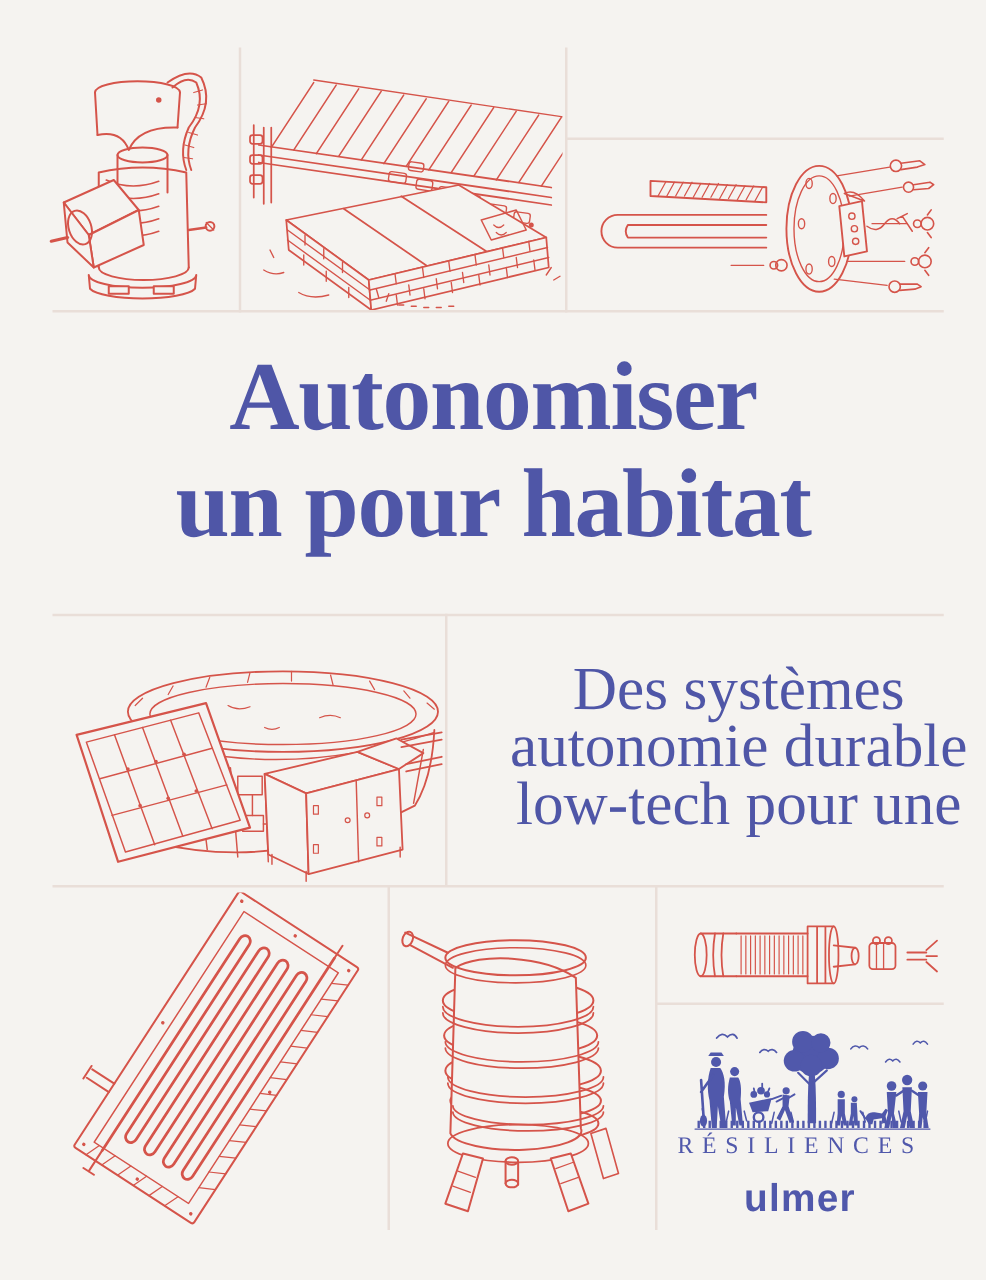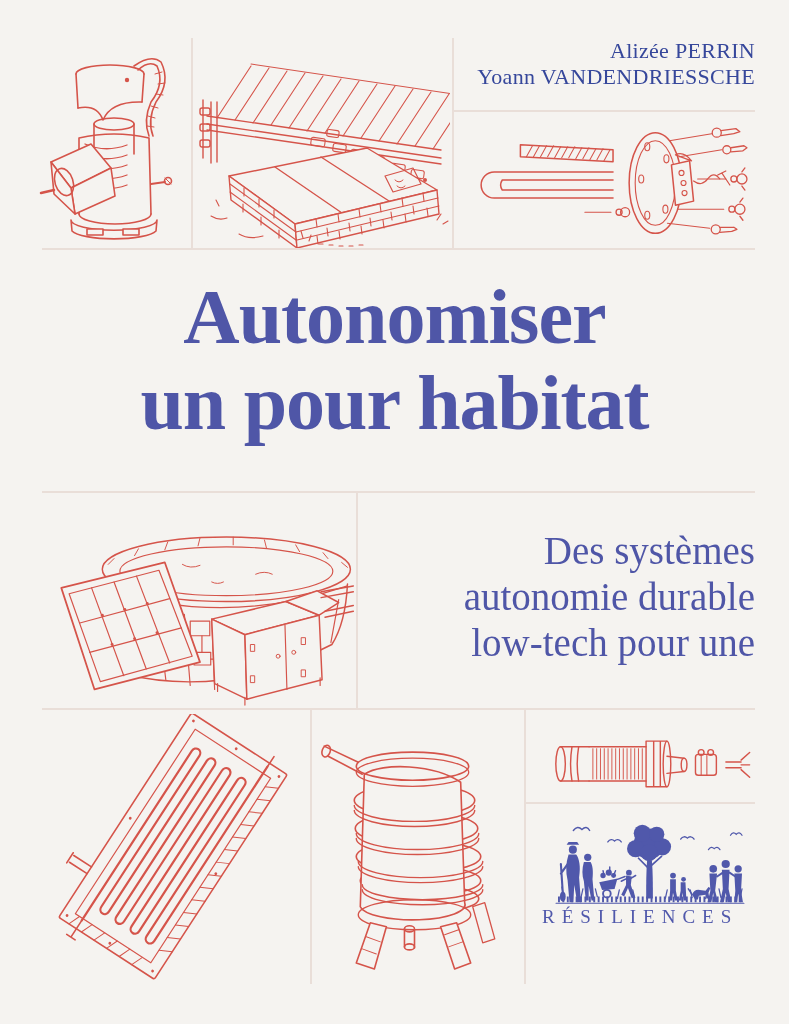--- a/index.html
+++ b/index.html
@@ -14,22 +14,22 @@
   body{width:789px;height:1024px;background:var(--background);font-family:"Liberation Serif",serif;}
   .cover{position:relative;width:789px;height:1024px;background:var(--background);overflow:hidden;}
   .div{position:absolute;background:var(--divider);}
   .ill{position:absolute;color:var(--ink-red);}
   .ill svg{display:block;width:100%;height:100%;}
   .ill path,.ill ellipse,.ill circle,.ill rect,.ill line{vector-effect:none;}
   .authors{position:absolute;top:38px;right:34px;text-align:right;color:var(--author-blue);
            font-size:22px;line-height:26px;letter-spacing:.3px;}
   .title-block{position:absolute;left:0;right:0;top:274px;text-align:center;color:var(--title-blue);
            font-size:78px;line-height:86px;font-weight:600;letter-spacing:-1px;}
-  .subtitle{position:absolute;left:357px;width:398px;top:528px;text-align:right;color:var(--title-blue);
-           font-size:39px;line-height:46px;font-weight:500;}
+  .subtitle{position:absolute;left:357px;width:398px;top:528px;text-align:center;color:var(--title-blue);
+           font-size:49px;line-height:46px;font-weight:500;padding-left:35px;}
   .collection-name{position:absolute;left:535px;width:240px;top:906px;text-align:left;color:var(--logo-blue);
            font-size:19px;letter-spacing:7px;padding-left:7px;box-sizing:border-box;font-weight:500;}
   .publisher{position:absolute;left:525px;width:230px;top:941px;text-align:center;color:var(--logo-blue);
            font-family:"Liberation Sans",sans-serif;font-weight:700;font-size:31px;letter-spacing:1px;}
   .logo{position:absolute;left:548px;top:818px;width:204px;height:92px;color:var(--logo-blue);}
   .logo svg{display:block;width:100%;height:100%;}
 </style>
 </head>
 <body>
 
@@ -39,24 +39,20 @@
   <div class="div" style="left:452px;top:38px;width:2px;height:212px"></div>
   <div class="div" style="left:453px;top:110px;width:302px;height:2px"></div>
   <div class="div" style="left:42px;top:248px;width:713px;height:2px"></div>
   <div class="div" style="left:42px;top:491px;width:713px;height:2px"></div>
   <div class="div" style="left:356px;top:491px;width:2px;height:218px"></div>
   <div class="div" style="left:42px;top:708px;width:713px;height:2px"></div>
   <div class="div" style="left:310px;top:708px;width:2px;height:276px"></div>
   <div class="div" style="left:524px;top:708px;width:2px;height:276px"></div>
   <div class="div" style="left:525px;top:802px;width:230px;height:2px"></div>
 
-  <div class="authors">
-    <div>Alizée PERRIN</div>
-    <div>Yoann VANDENDRIESSCHE</div>
-  </div>
 
   <div class="title-block">
     <div>Autonomiser</div>
     <div>un pour habitat</div>
   </div>
 
   <div class="subtitle">
     <div>Des systèmes</div>
     <div>autonomie durable</div>
     <div>low-tech pour une</div>
@@ -316,14 +312,15 @@
         <path d="M163,33 c2,-3 4,-3 6,-1 c2,-2 4,-2 6,1" stroke-width="1.3"></path>
         <path d="M186,18 c2,-3 4,-3 6,-1 c2,-2 4,-2 6,1" stroke-width="1.3"></path>
         <path d="M6,85 H198" stroke-width="6" stroke-dasharray="2 2.6" stroke-linecap="butt"></path>
         <path d="M12,82 l-2,-10 M30,83 l2,-9 M47,82 l-2,-8 M68,84 l2,-9 M86,83 l-2,-8 M118,84 l2,-9 M146,83 l-2,-8 M160,84 l2,-8 M176,83 l-2,-9 M196,84 l2,-10" stroke-width="1.3"></path>
         <path d="M4,89 H200" stroke-width="1.2"></path>
       </g>
     </svg>
   </div>
 
   <div class="collection-name">RÉSILIENCES</div>
+  <div class="publisher">ulmer</div>
 
 </div>
 
 </body></html>

